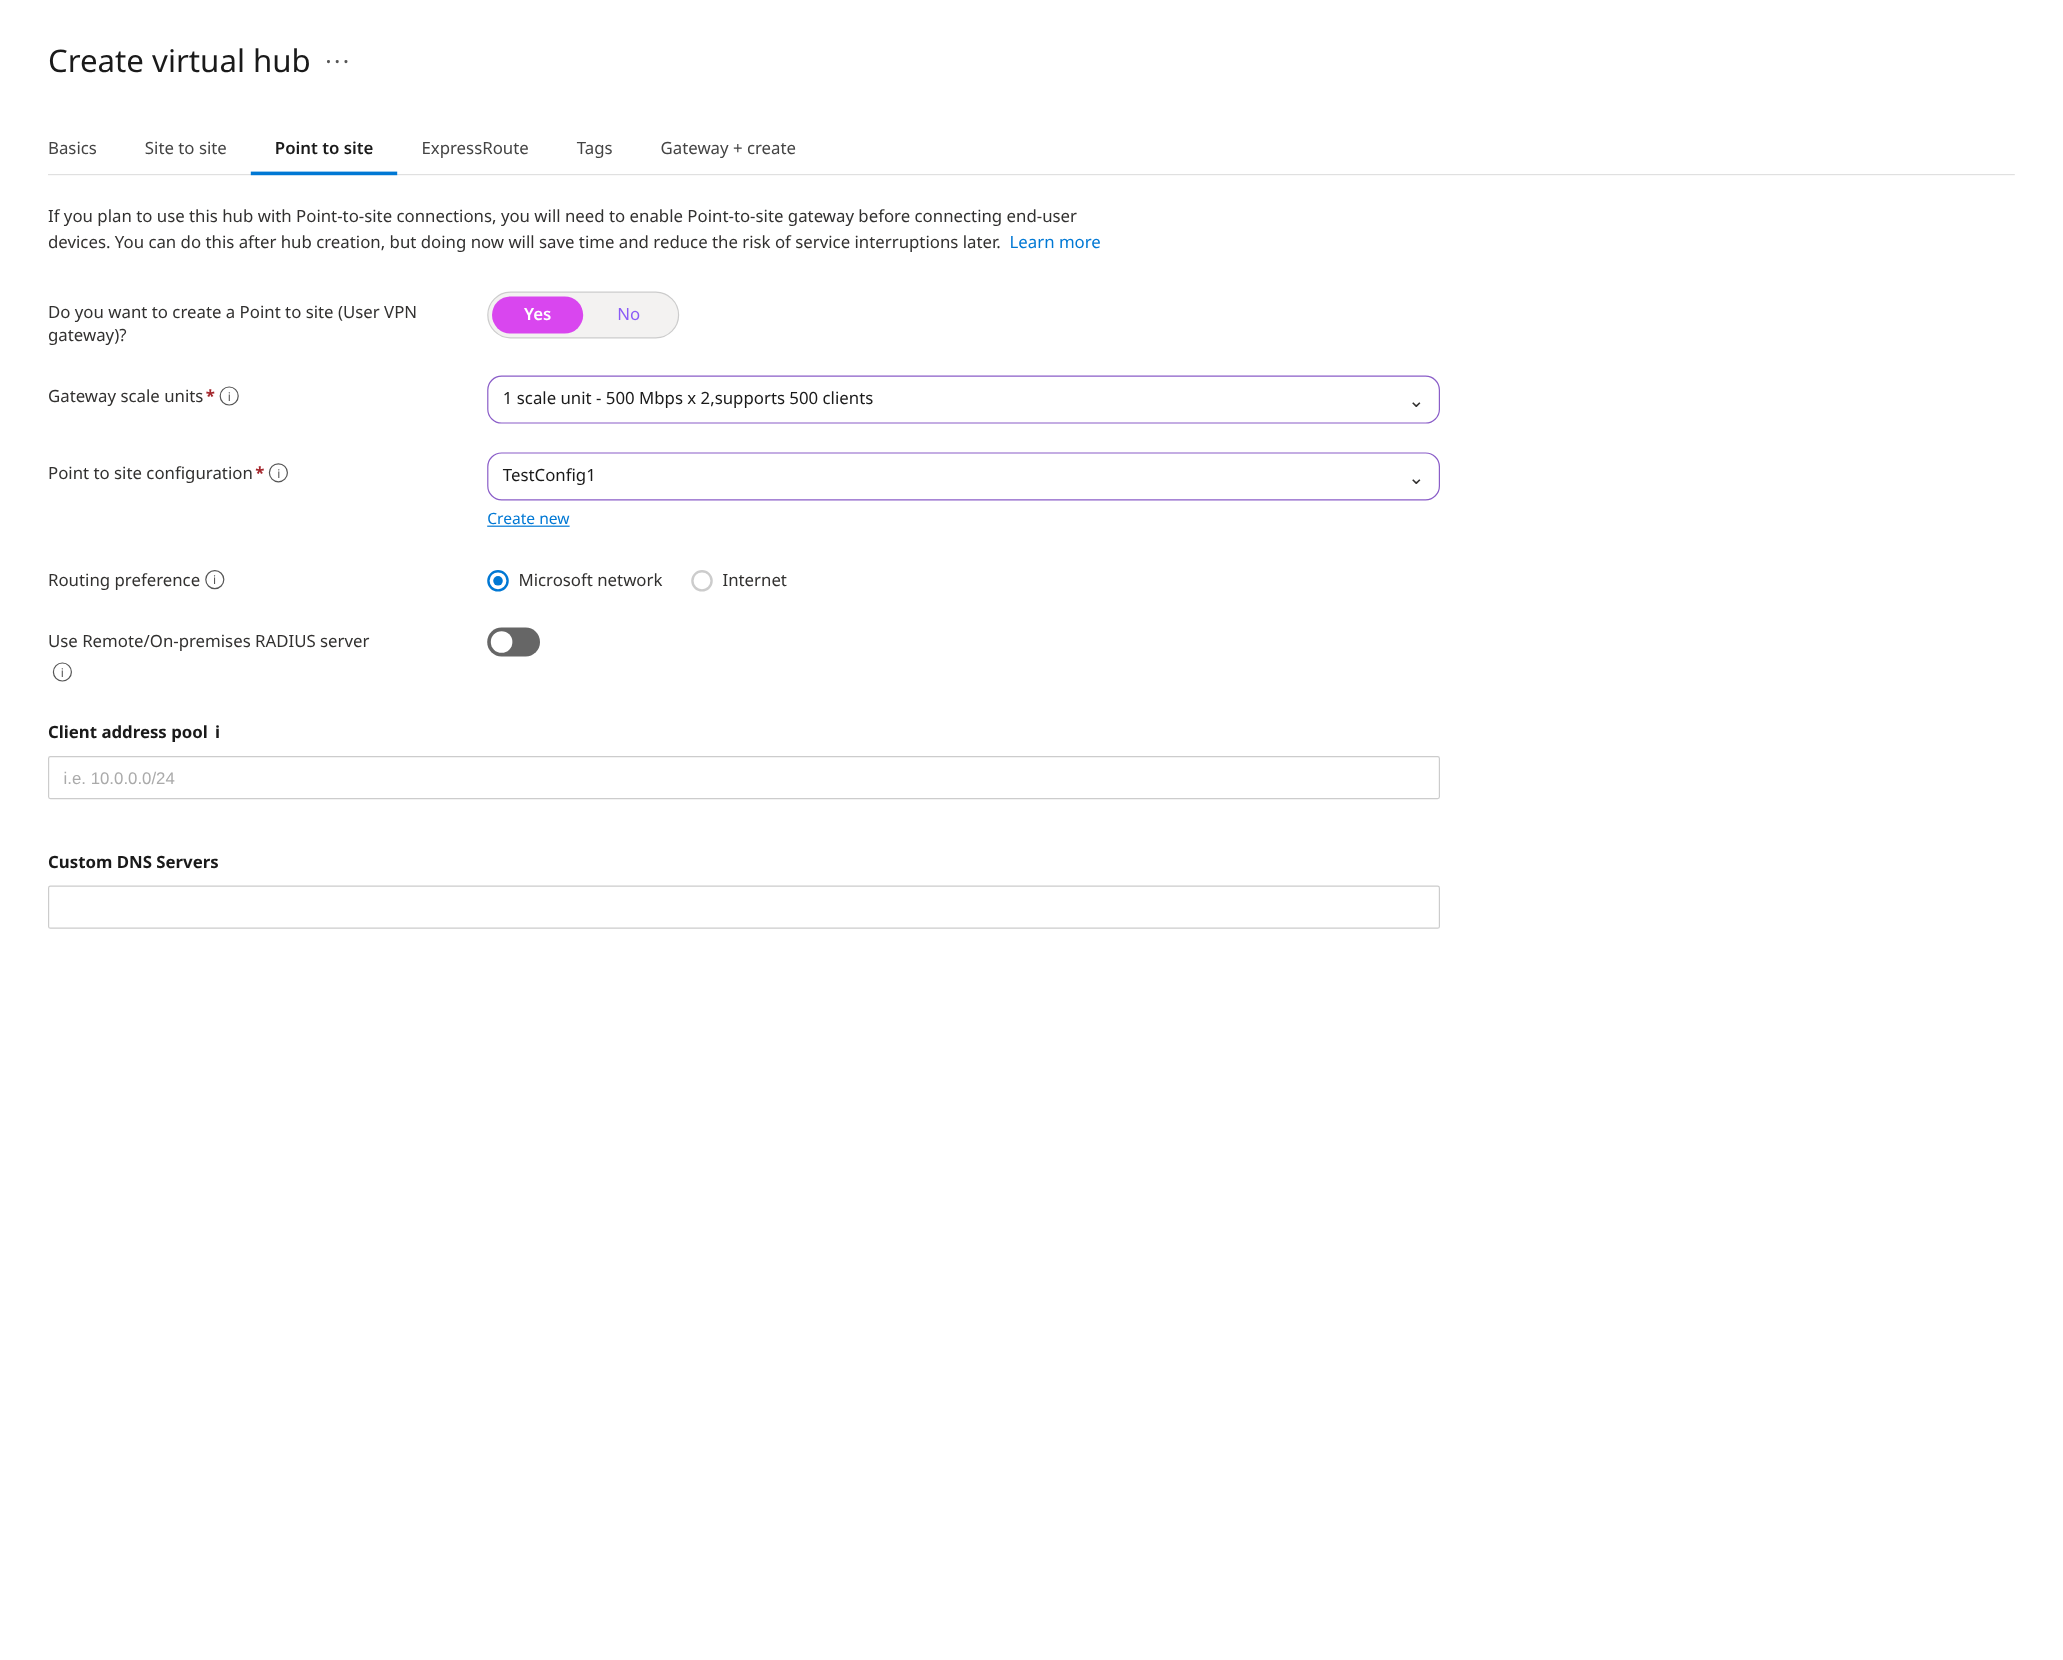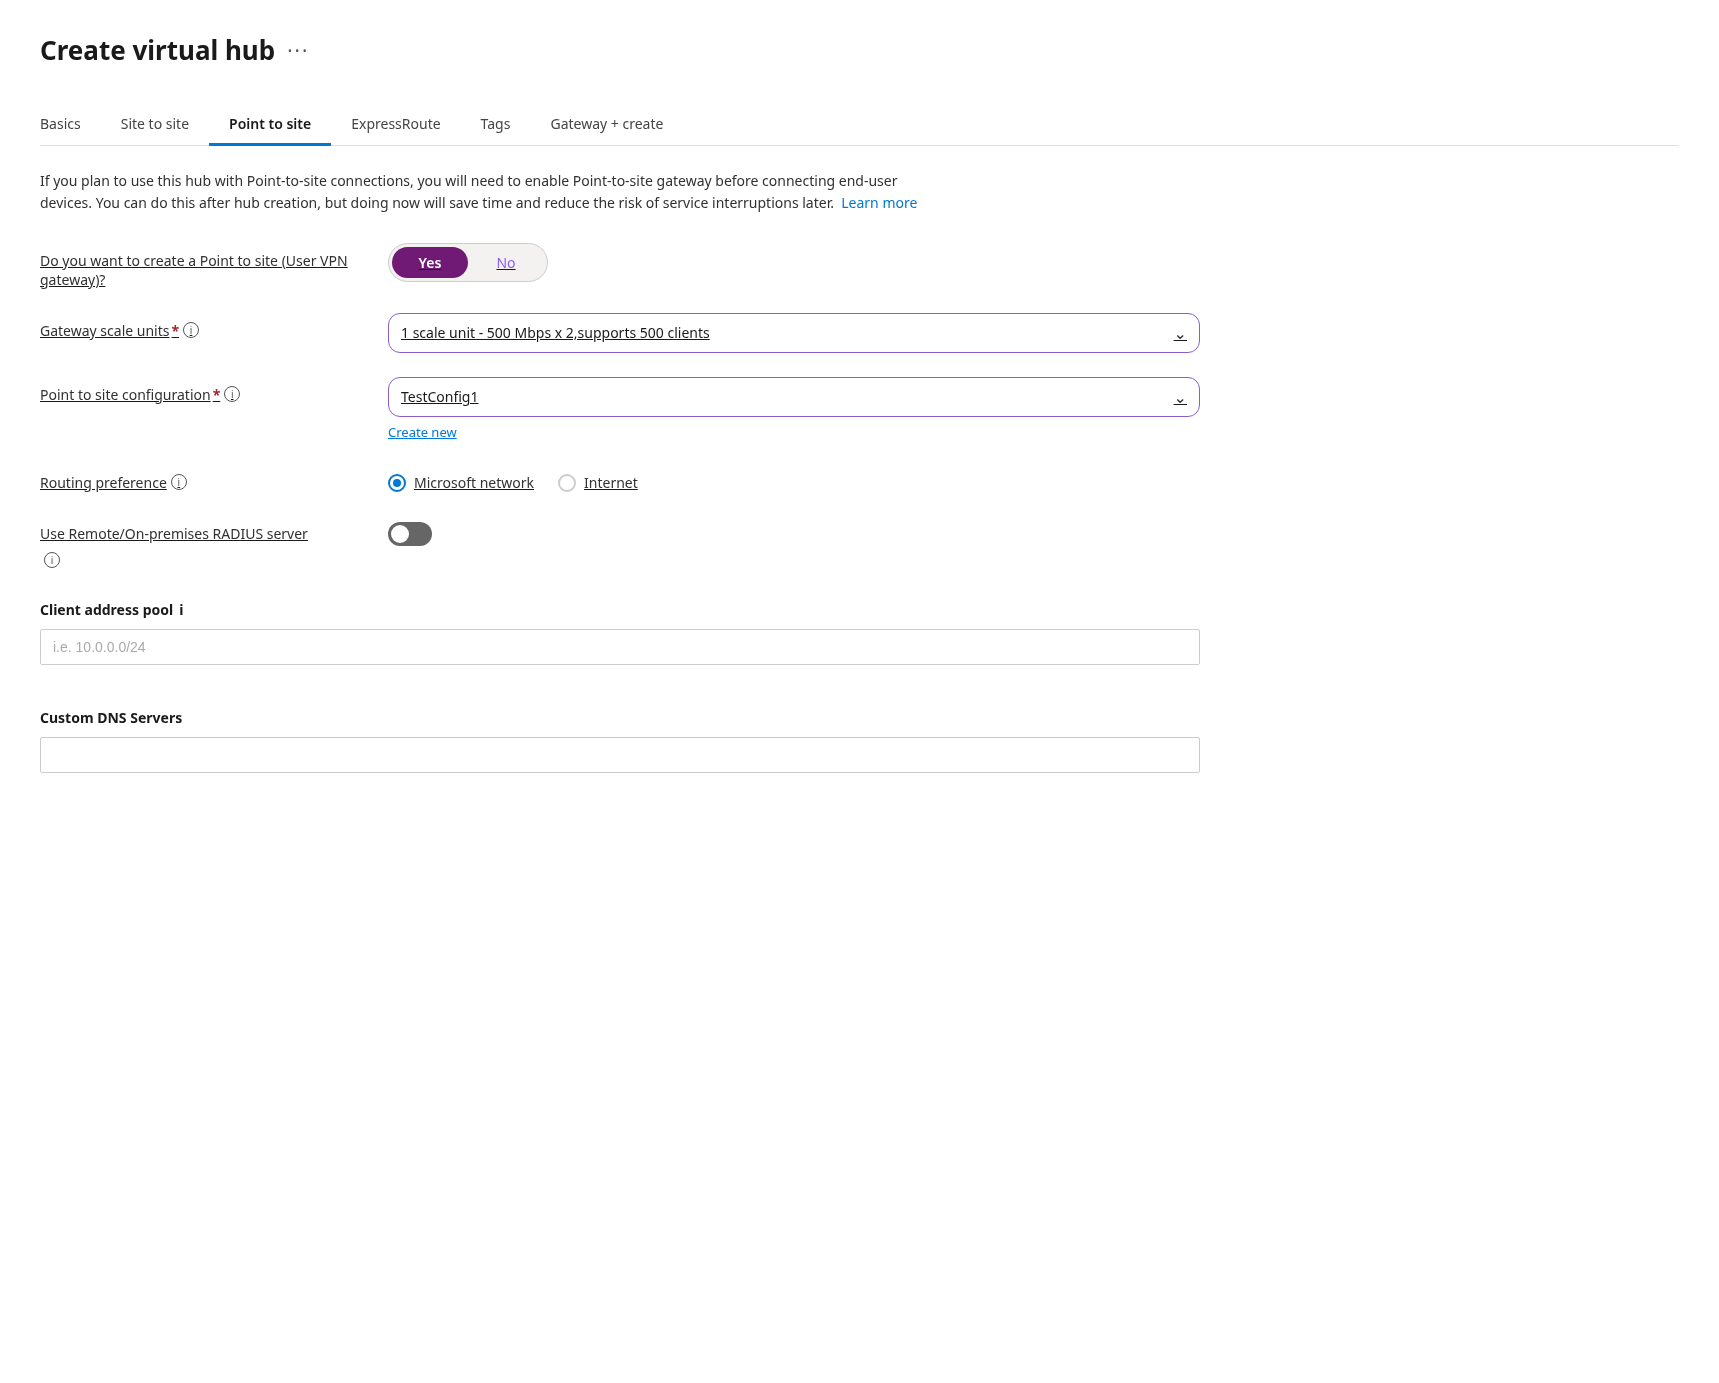--- a/index.html
+++ b/index.html
@@ -11,21 +11,21 @@
       padding: 32px 40px;
     }
     .page-title-row {
       display: flex;
       align-items: center;
       gap: 12px;
       margin-bottom: 36px;
     }
     .page-title {
       font-size: 26px;
-      font-weight: 700;
+      font-weight: 400;
       color: #1a1a1a;
     }
     .ellipsis-btn {
       font-size: 20px;
       color: #555;
       cursor: pointer;
       letter-spacing: 2px;
     }
     
     .tabs {
@@ -66,22 +66,21 @@
     }
 
     
     .form-section {
       max-width: 1160px;
     }
     .form-row {
       display: flex;
       align-items: flex-start;
       margin-bottom: 24px;
-      gap: 8px;
-      text-decoration: underline;
+      gap: 26px;
     }
     .form-label {
       min-width: 340px;
       max-width: 340px;
       font-size: 14px;
       color: #323130;
       padding-top: 8px;
       display: flex;
       align-items: flex-start;
       flex-wrap: wrap;
@@ -125,21 +124,21 @@
       flex: 1;
       text-align: center;
       padding: 6px 14px;
       border-radius: 16px;
       font-size: 14px;
       cursor: pointer;
       transition: background 0.15s;
       user-select: none;
     }
     .toggle-yesno .toggle-opt.selected {
-      background: #701a75;
+      background: #d946ef;
       color: #fff;
       font-weight: 600;
     }
     .toggle-yesno .toggle-opt:not(.selected) {
       color: #8b5cf6;
     }
 
     
     .dropdown-select {
       display: flex;

